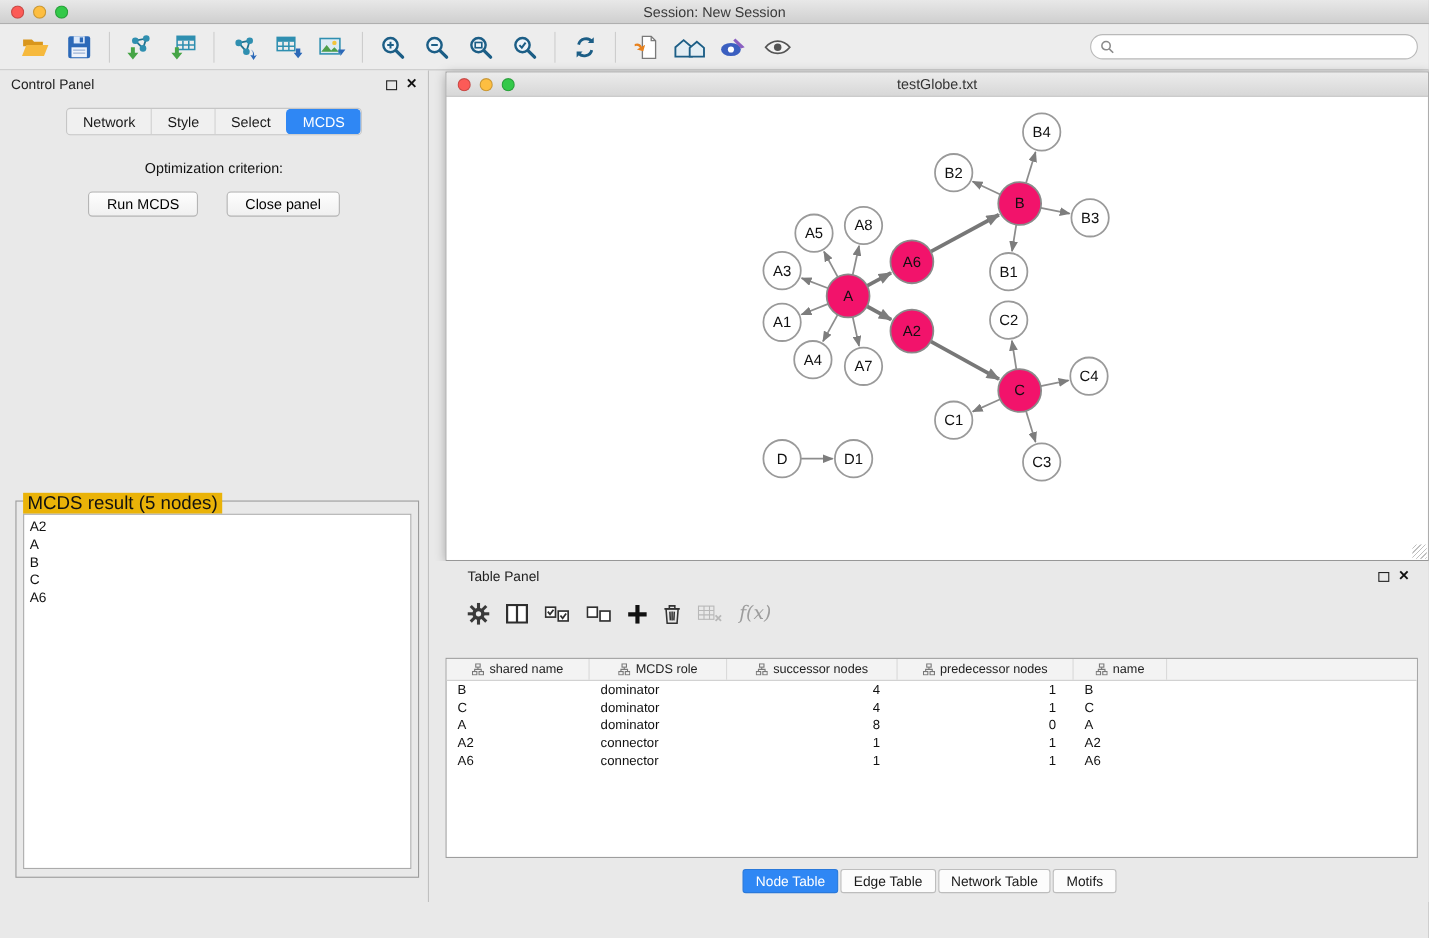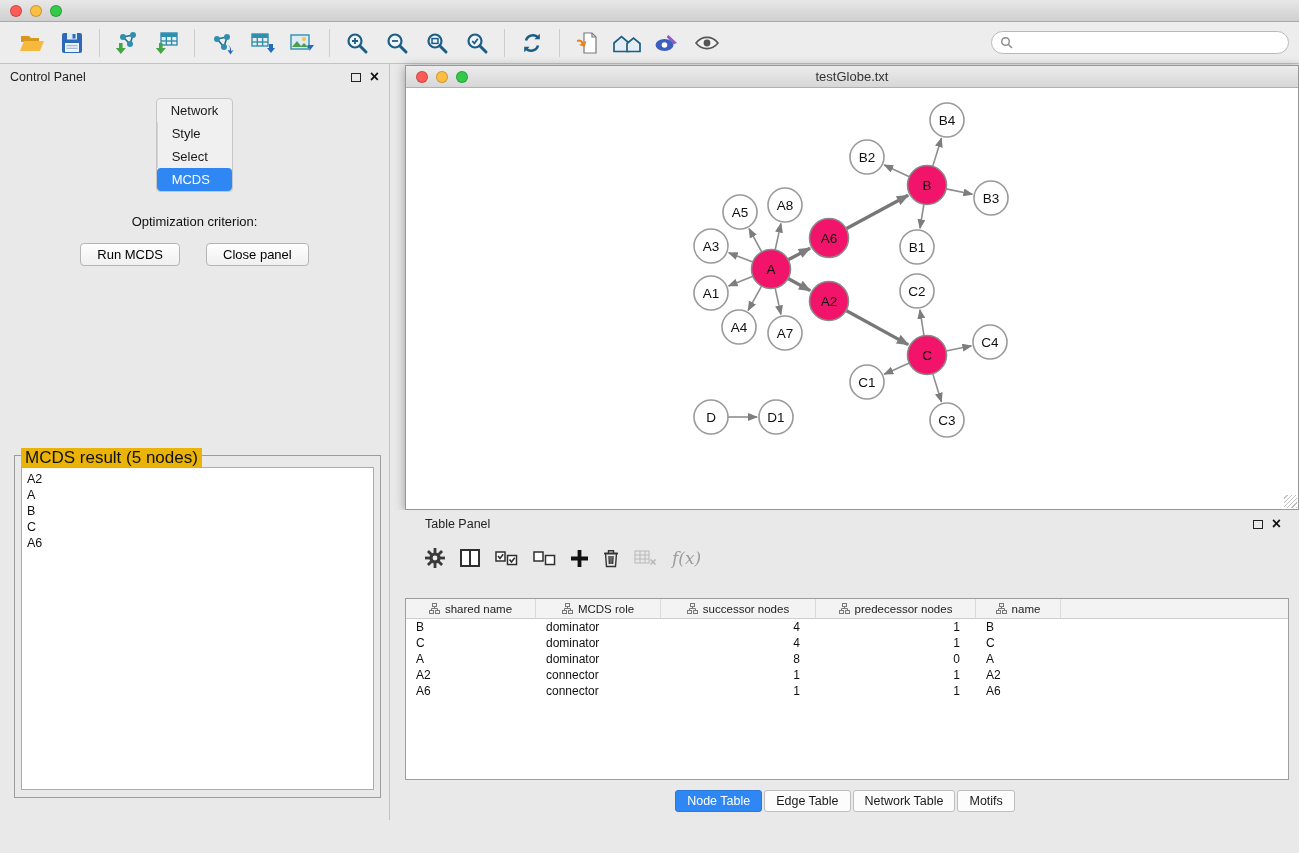--- a/index.html
+++ b/index.html
@@ -29,21 +29,21 @@
 
   
   .control-panel { position:absolute; left:0; top:64px; width:390px; height:756px;
     background:#e9e9e9; border-right:1px solid #c0c0c0; }
   .panel-head { height:26px; display:flex; align-items:center; padding:0 10px;justify-content:space-between; }
   .ph-title { font-size:12.5px; color:#222; }
   .ph-icons { margin-left:auto; display:flex; align-items:center; gap:9px; }
   .float-icon { width:10px; height:9px; border:1.5px solid #222; display:inline-block; }
   .close-icon { font-size:16px; font-weight:700; color:#111; line-height:1; cursor:pointer; }
   .cp-tabs { display:flex; justify-content:center; margin-top:8px; }
-  .cp-tabs-inner { display:flex; border:1px solid #c6c6c6; border-radius:4px; background:#f0f0f0; overflow:hidden;flex-direction:column; }
+  .cp-tabs-inner { display:flex; border:1px solid #c6c6c6; border-radius:4px; background:#f0f0f0; overflow:hidden; }
   .cp-tab { padding:4px 14px; font-size:13px; color:#1a1a1a; border-left:1px solid #d2d2d2; cursor:pointer; }
   .cp-tab:first-child { border-left:none; }
   .cp-tab.active { background:#2f87f4; color:#fff; border-radius:4px; border-left-color:transparent; }
   .opt-label { text-align:center; font-size:13px; margin-top:22px; color:#111; }
   .dropdown { width:312px; height:23px; margin:9px auto 0; background:#fff; border:1px solid #ababab;
     border-radius:4px; display:flex; align-items:center; cursor:pointer; }
   .dd-text { flex:1; padding-left:8px; font-size:13px; white-space:nowrap; overflow:hidden; }
   .dd-step { width:19px; height:23px; margin:-1px -1px -1px 0; border-radius:0 4px 4px 0;
     background:linear-gradient(#69a8fd,#2c7af5); display:flex; flex-direction:column;
     align-items:center; justify-content:center; gap:2px; }
@@ -104,20 +104,21 @@
 <body>
 
 <div class="page">
 
   <div class="titlebar">
     <div class="traffic">
       <span class="light red"></span>
       <span class="light yellow"></span>
       <span class="light green"></span>
     </div>
+    <div class="tb-title">Session: New Session</div>
   </div>
 
   <div class="toolbar">
     <button class="tb-btn">
       <svg width="26" height="22" viewBox="0 0 26 22">
         <path d="M2 4 h8 l2 2 h8 v4 H2z" fill="#d9961c"></path>
         <path d="M1 19 L5 9 h20 l-4 10z" fill="#f6b93d"></path>
       </svg>
     </button>
     <button class="tb-btn">

